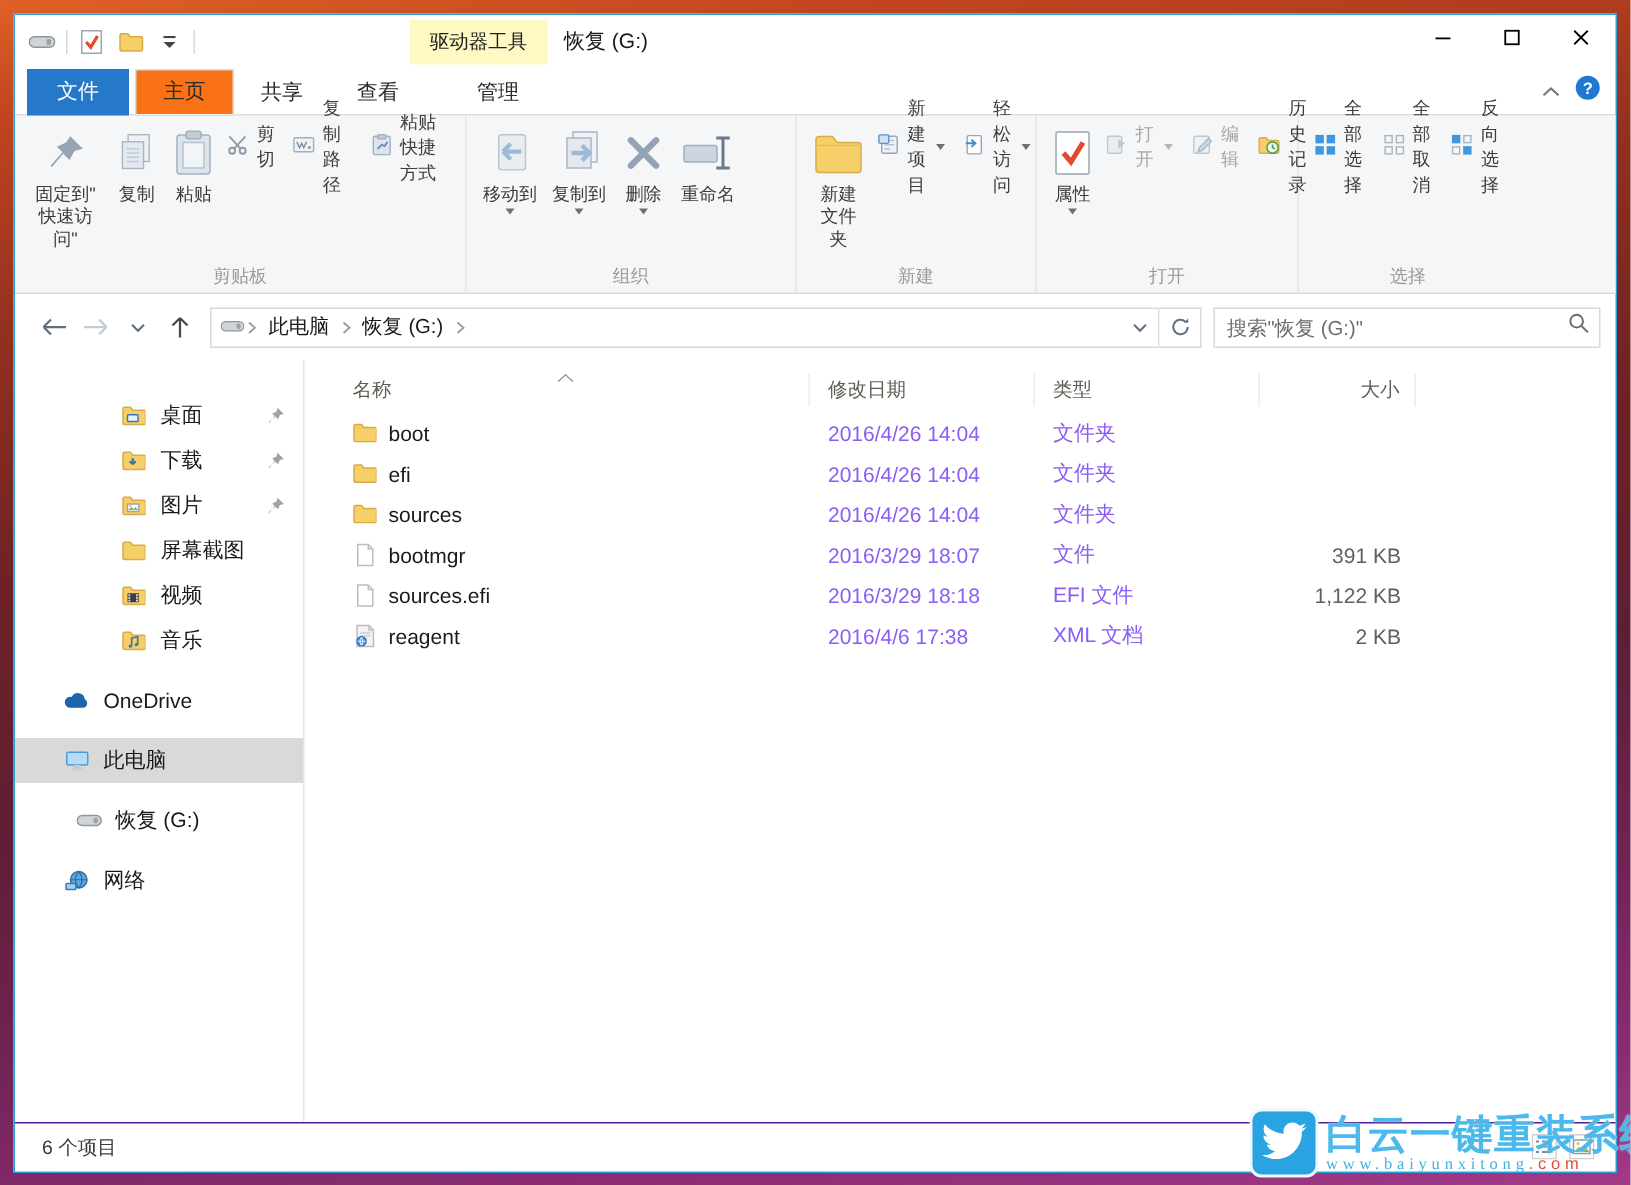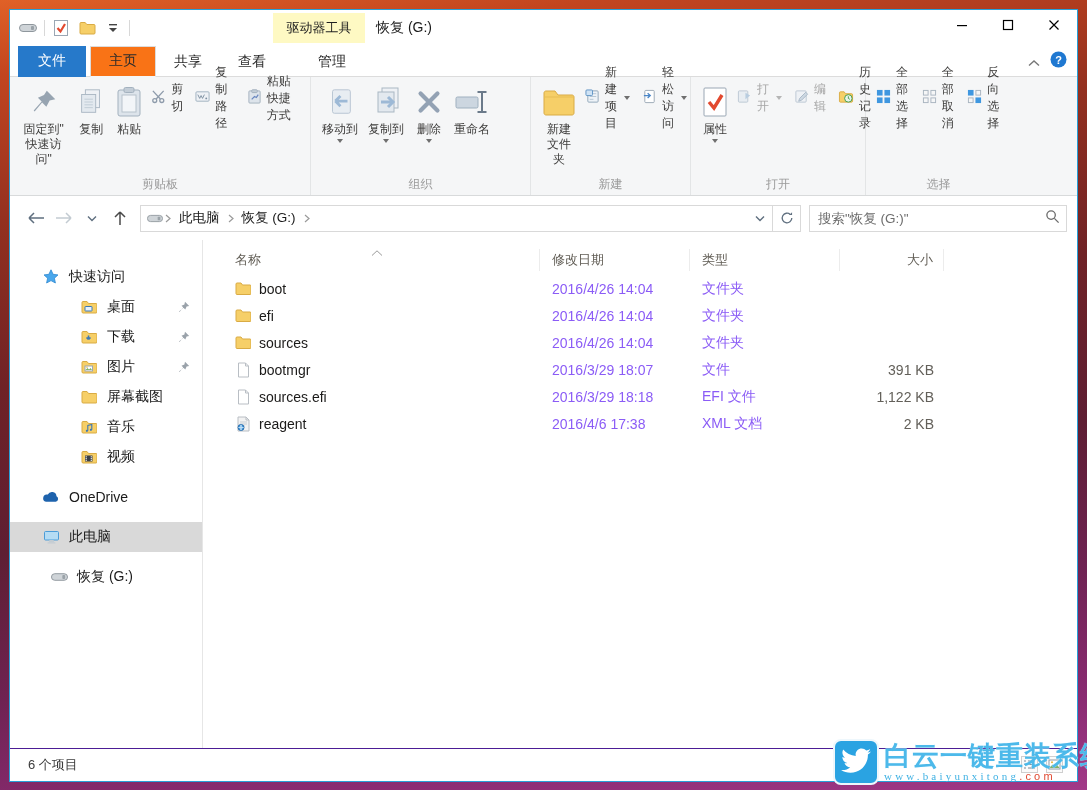--- a/index.html
+++ b/index.html
@@ -469,28 +469,20 @@
             <circle cx="6.5" cy="6.5" r="4.5" fill="none" stroke="#6b6b6b" stroke-width="1.4"></circle>
             <path d="M10 10l4.5 4.5" stroke="#6b6b6b" stroke-width="1.4"></path>
           </svg>
       </span>
     </div>
   </div>
 
   <div class="content">
 
     <div class="sidebar">
-      <div class="nav-item lv0">
-        <span class="nicon">
-          <svg width="16" height="16" viewBox="0 0 16 16">
-              <path d="M8 .8l2.1 4.5 4.9.6-3.6 3.3 1 4.8L8 11.6 3.6 14l1-4.8L1 5.9l4.9-.6z" fill="#49a7ec" stroke="#2f89d0" stroke-width=".8"></path>
-            </svg>
-        </span>
-        <span>快速访问</span>
-      </div>
       <div class="nav-item lv1">
         <span class="nicon">
           <svg width="16" height="14" viewBox="0 0 16 14">
               <path d="M1 2.5c0-.6.4-1 1-1h4l1.5 2H15c.6 0 1 .4 1 1V12c0 .6-.4 1-1 1H2c-.6 0-1-.4-1-1z" fill="#f6cf68" stroke="#d9ab44"></path>
               <rect x="4" y="6.5" width="7" height="4.5" rx=".5" fill="#e8f2fb" stroke="#3c78b4"></rect>
             </svg>
         </span>
         <span>桌面</span>
         <span class="pin">
           <svg width="12" height="12" viewBox="0 0 12 12">
@@ -528,47 +520,47 @@
             </svg>
         </span>
       </div>
       <div class="nav-item lv1">
         <span class="nicon">
           <svg width="16" height="14" viewBox="0 0 16 14">
               <path d="M1 2.5c0-.6.4-1 1-1h4l1.5 2H15c.6 0 1 .4 1 1V12c0 .6-.4 1-1 1H2c-.6 0-1-.4-1-1z" fill="#f6cf68" stroke="#d9ab44"></path>
             </svg>
         </span>
         <span>屏幕截图</span>
-      </div>
-      <div class="nav-item lv1">
-        <span class="nicon">
-          <svg width="16" height="14" viewBox="0 0 16 14">
-              <path d="M1 2.5c0-.6.4-1 1-1h4l1.5 2H15c.6 0 1 .4 1 1V12c0 .6-.4 1-1 1H2c-.6 0-1-.4-1-1z" fill="#f6cf68" stroke="#d9ab44"></path>
-              <path d="M6.8 10.8V5.5l4-1v5.3" stroke="#3c78b4" fill="none" stroke-width="1.1"></path>
-              <circle cx="5.9" cy="10.8" r="1.1" fill="#3c78b4"></circle>
-              <circle cx="9.9" cy="9.8" r="1.1" fill="#3c78b4"></circle>
-            </svg>
-        </span>
-        <span>音乐</span>
       </div>
       <div class="nav-item lv1">
         <span class="nicon">
           <svg width="16" height="14" viewBox="0 0 16 14">
               <path d="M1 2.5c0-.6.4-1 1-1h4l1.5 2H15c.6 0 1 .4 1 1V12c0 .6-.4 1-1 1H2c-.6 0-1-.4-1-1z" fill="#f6cf68" stroke="#d9ab44"></path>
               <rect x="4" y="5.5" width="7.5" height="6" fill="#3a3f46"></rect>
               <rect x="4.6" y="6.2" width="1.2" height="1.2" fill="#e8e8e8"></rect>
               <rect x="4.6" y="8" width="1.2" height="1.2" fill="#e8e8e8"></rect>
               <rect x="4.6" y="9.8" width="1.2" height="1.2" fill="#e8e8e8"></rect>
               <rect x="9.7" y="6.2" width="1.2" height="1.2" fill="#e8e8e8"></rect>
               <rect x="9.7" y="8" width="1.2" height="1.2" fill="#e8e8e8"></rect>
               <rect x="9.7" y="9.8" width="1.2" height="1.2" fill="#e8e8e8"></rect>
             </svg>
         </span>
         <span>视频</span>
       </div>
+      <div class="nav-item lv1">
+        <span class="nicon">
+          <svg width="16" height="14" viewBox="0 0 16 14">
+              <path d="M1 2.5c0-.6.4-1 1-1h4l1.5 2H15c.6 0 1 .4 1 1V12c0 .6-.4 1-1 1H2c-.6 0-1-.4-1-1z" fill="#f6cf68" stroke="#d9ab44"></path>
+              <path d="M6.8 10.8V5.5l4-1v5.3" stroke="#3c78b4" fill="none" stroke-width="1.1"></path>
+              <circle cx="5.9" cy="10.8" r="1.1" fill="#3c78b4"></circle>
+              <circle cx="9.9" cy="9.8" r="1.1" fill="#3c78b4"></circle>
+            </svg>
+        </span>
+        <span>音乐</span>
+      </div>
       <div class="nav-gap"></div>
       <div class="nav-item lv0">
         <span class="nicon">
           <svg width="18" height="12" viewBox="0 0 18 12">
               <path d="M14.5 5.2A4.6 4.6 0 0 0 5.8 3.6 3.7 3.7 0 0 0 4 10.8h9.7a3 3 0 0 0 .8-5.6z" fill="#1e63ad"></path>
             </svg>
         </span>
         <span>OneDrive</span>
       </div>
       <div class="nav-gap"></div>
@@ -586,20 +578,30 @@
       <div class="nav-item" style="padding-left:40px">
         <span class="nicon">
           <svg width="17" height="10" viewBox="0 0 18 10">
               <rect x="0.5" y="1.5" width="17" height="7" rx="3.5" fill="#cfd4d8" stroke="#8f979d"></rect>
               <rect x="12" y="3" width="3" height="4" rx="1" fill="#9aa2a8"></rect>
             </svg>
         </span>
         <span>恢复 (G:)</span>
       </div>
       <div class="nav-gap"></div>
+      <div class="nav-item lv0">
+        <span class="nicon">
+          <svg width="17" height="15" viewBox="0 0 17 15">
+              <circle cx="9.5" cy="6.5" r="5.5" fill="#5aa6dd" stroke="#2f6ea8"></circle>
+              <path d="M4 6.5h11M9.5 1a8 8 0 0 1 0 11M9.5 1a8 8 0 0 0 0 11" stroke="#2f6ea8" fill="none" stroke-width=".8"></path>
+              <rect x="1" y="9" width="6.5" height="4" rx=".5" fill="#9fd2f2" stroke="#3c78b4"></rect>
+            </svg>
+        </span>
+        <span>网络</span>
+      </div>
     </div>
 
     <div class="filearea">
       <span class="sortcaret">
         <svg width="12" height="6" viewBox="0 0 12 6">
             <path d="M1 5.5L6 .8l5 4.7" fill="none" stroke="#9a9a9a"></path>
           </svg>
       </span>
       <div class="lheader">
         <div class="c-name">名称</div>

